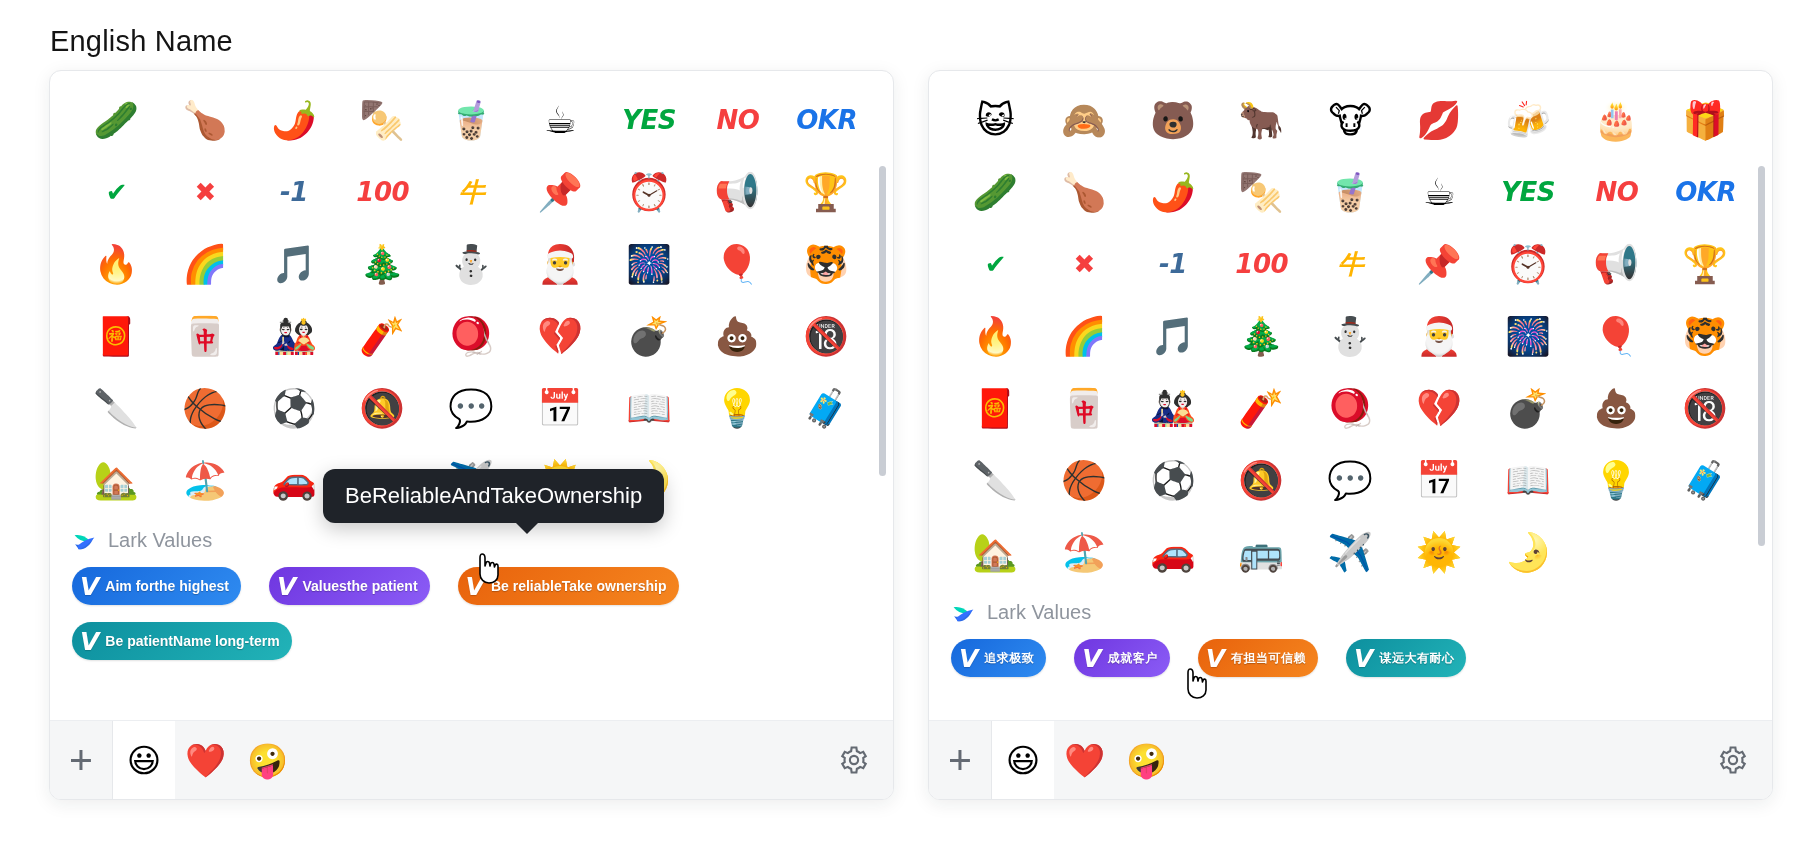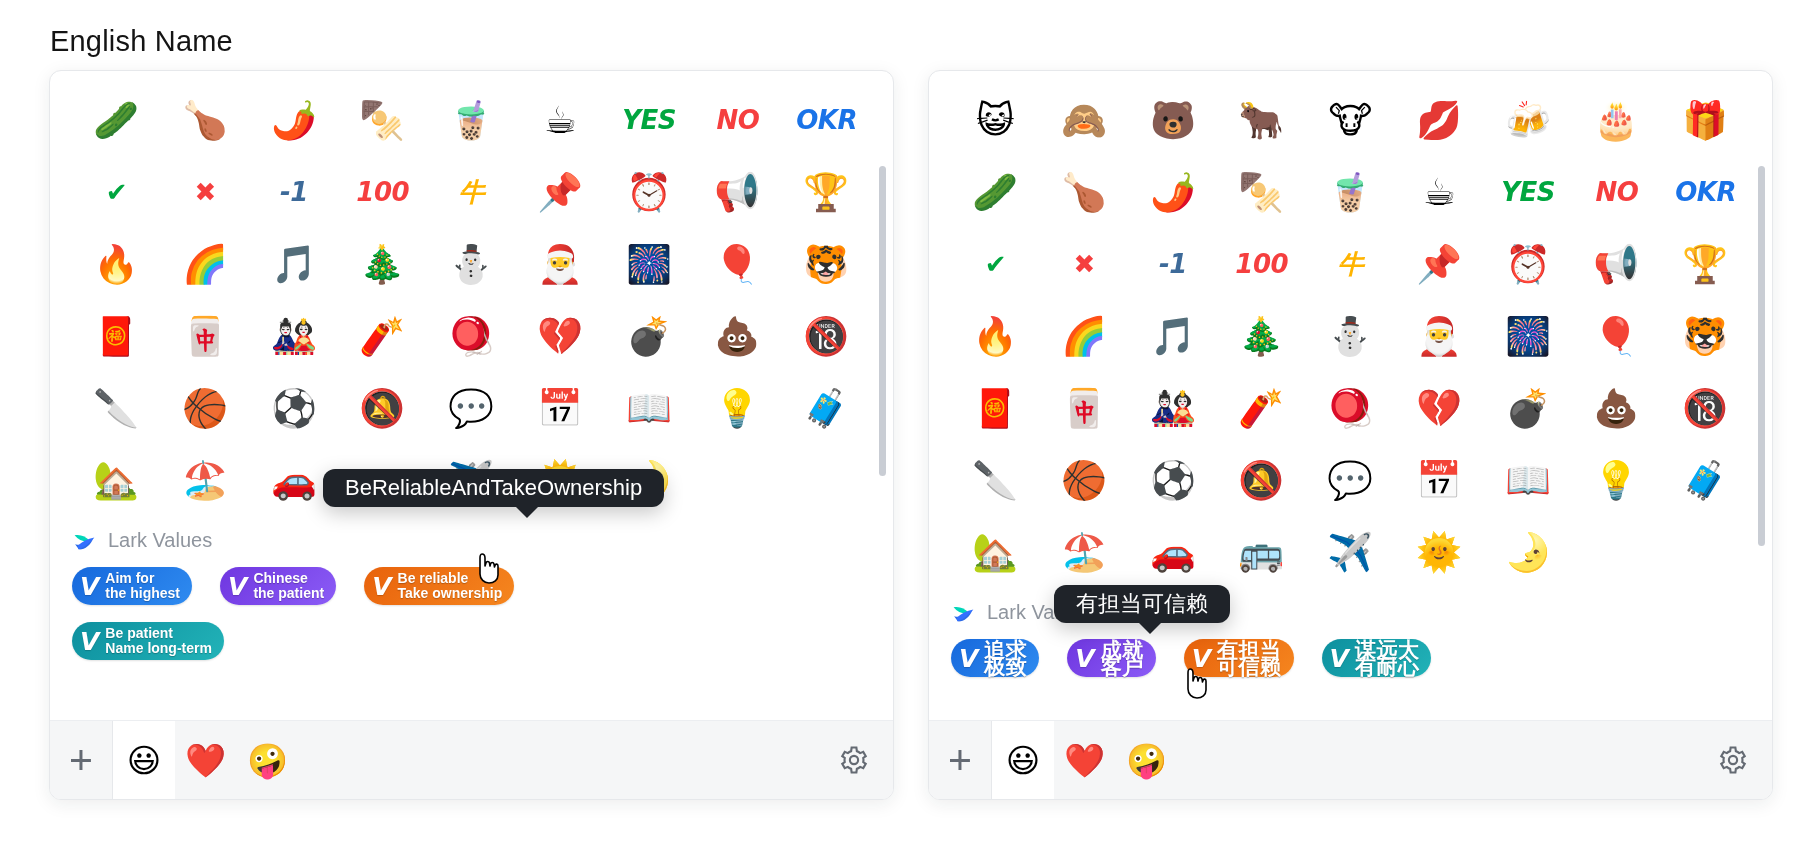--- a/index.html
+++ b/index.html
@@ -103,41 +103,41 @@
   }
   .badge .v{
     font-family:"DejaVu Sans",sans-serif;
     font-size:25px;font-weight:700;font-style:italic;
     color:#ffffff;
     line-height:1;
     margin-right:6px;
     text-shadow:0 1px 1px rgba(0,0,0,.18);
   }
   .badge .txt{
-    display:flex;flex-direction:column;justify-content:space-between;
+    display:flex;flex-direction:row;justify-content:space-between;
     color:#ffffff;
     font-weight:800;
     font-size:14px;
     line-height:15px;
     white-space:nowrap;
     text-shadow:0 1px 1px rgba(0,0,0,.25);
   }
-  .badge.cn .txt{font-size:21px;line-height:17px;letter-spacing:.5px;}
+  .badge.cn .txt{font-size:12px;line-height:17px;letter-spacing:.5px;}
   .b-blue{background:linear-gradient(135deg,#1668dc,#2f8bf0);}
   .b-purple{background:linear-gradient(135deg,#6f36e0,#8b5cf6);}
   .b-orange{background:linear-gradient(135deg,#e8620c,#f5861f);}
   .b-teal{background:linear-gradient(135deg,#0d8f9e,#22b3b8);}
 
   
   .tooltip{
     position:absolute;
     background:#1f2329;
     color:#ffffff;
     border-radius:12px;
-    padding:6px 22px;
+    padding:14px 22px;
     font-size:22px;
     line-height:26px;
     white-space:nowrap;
     z-index:40;
     box-shadow:0 6px 20px rgba(0,0,0,.22);
   }
   .tooltip .tail{
     position:absolute;
     bottom:-11px;
     width:0;height:0;
@@ -278,21 +278,21 @@
             <div class="badge b-blue">
               <span class="v">V</span>
               <span class="txt">
                 <span>Aim for</span>
                 <span>the highest</span>
               </span>
             </div>
             <div class="badge b-purple">
               <span class="v">V</span>
               <span class="txt">
-                <span>Chinese</span>
+                <span>Values</span>
                 <span>the patient</span>
               </span>
             </div>
             <div class="badge b-orange">
               <span class="v">V</span>
               <span class="txt">
                 <span>Be reliable</span>
                 <span>Take ownership</span>
               </span>
             </div>
@@ -445,24 +445,20 @@
             <div class="badge b-teal cn">
               <span class="v">V</span>
               <span class="txt">
                 <span>谋远大</span>
                 <span>有耐心</span>
               </span>
             </div>
           </div>
         </div>
 
-      <div class="tooltip" style="left:125px;top:514px;">
-        <span>有担当可信赖</span>
-        <span class="tail" style="left:84px;"></span>
-      </div>
 
       <span class="cursor" style="left:255px;top:596px;">
         <svg viewBox="0 0 26 32" width="26" height="32">
           <path d="M6 2 C8 2 9 4 9 6 L9 14 L10 11 C10.5 9 13 9 13.5 11 L14 14 L14.5 12
                    C15 10 17.5 10 18 12 L18.5 15 L19 13.5 C19.5 11.5 22 11.7 22 14
                    L22 23 C22 28 18 31 13 31 C8 31 4 27 4 22 L4 6 C4 4 4.5 2 6 2 Z" fill="#ffffff" stroke="#000000" stroke-width="1.6" stroke-linejoin="round"></path>
         </svg>
       </span>
 
       <div class="scrollbar" style="top:95px;height:380px;"></div>

